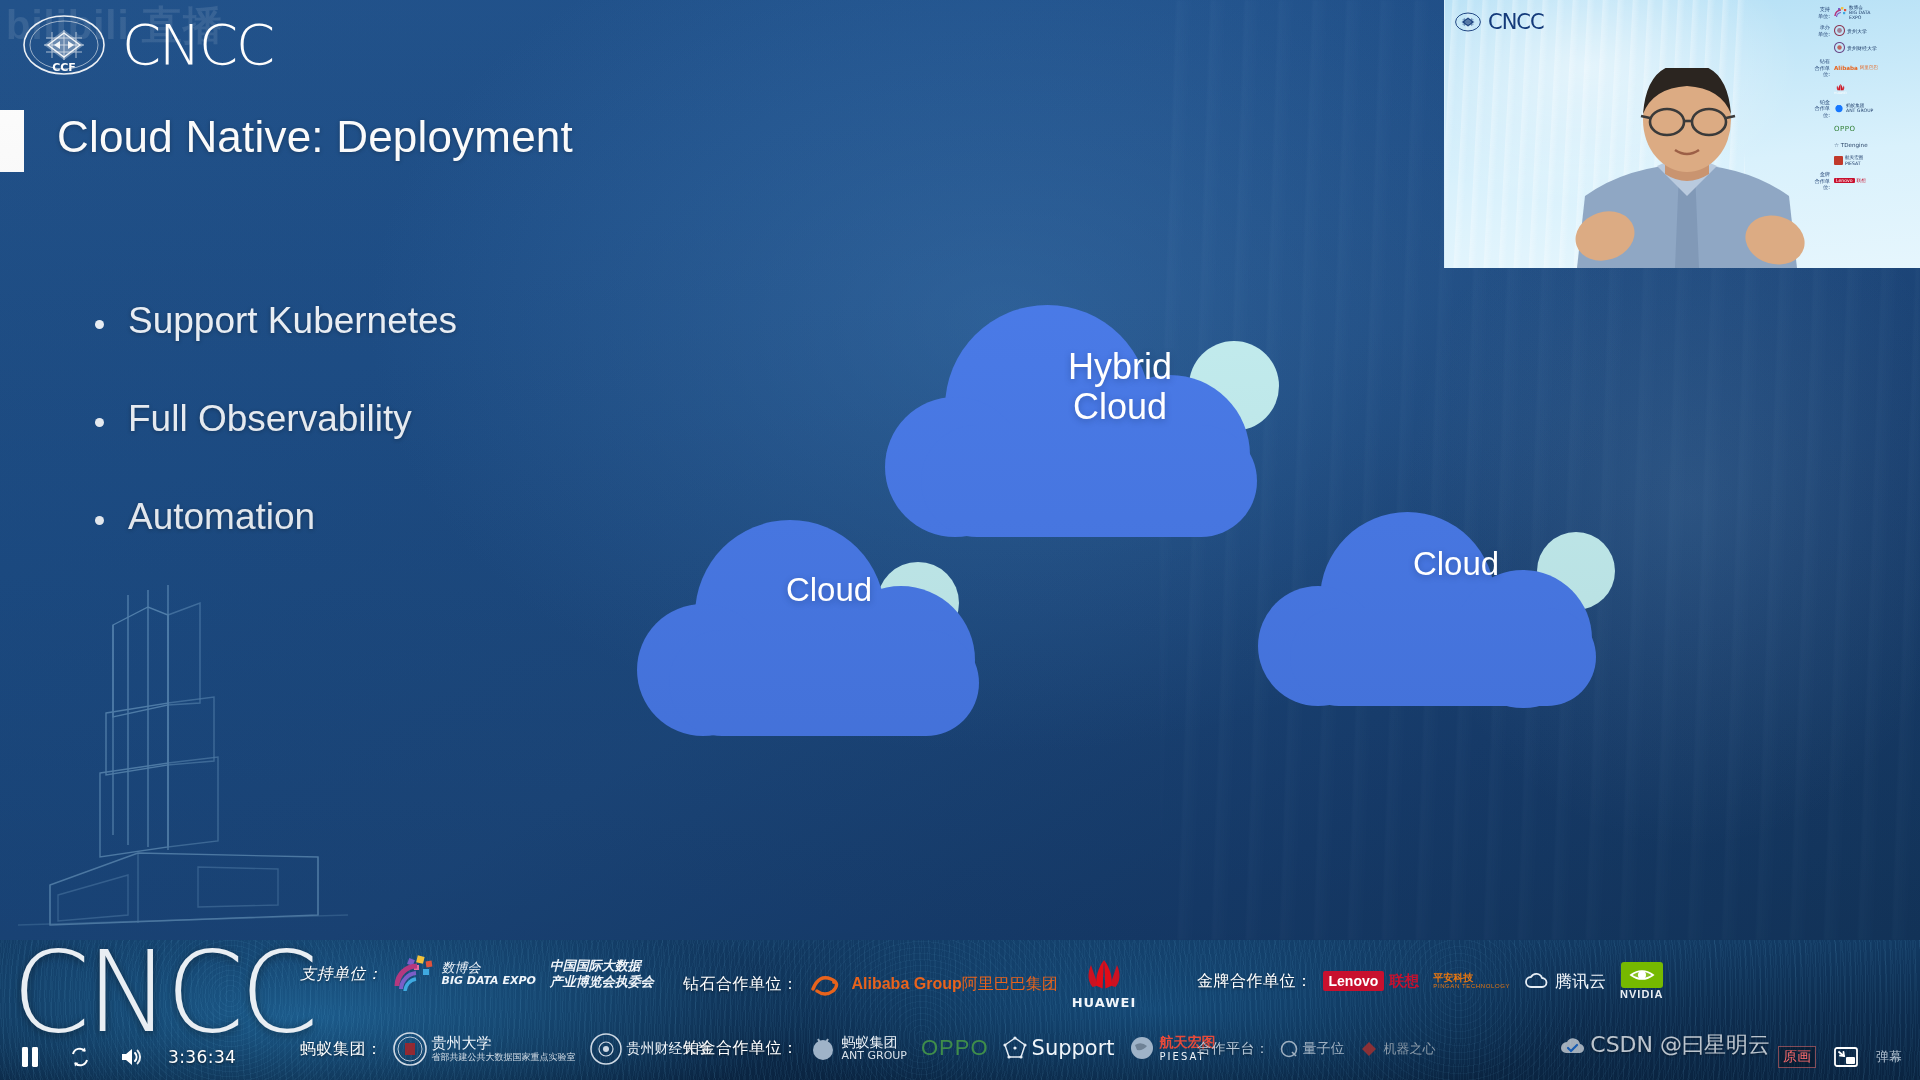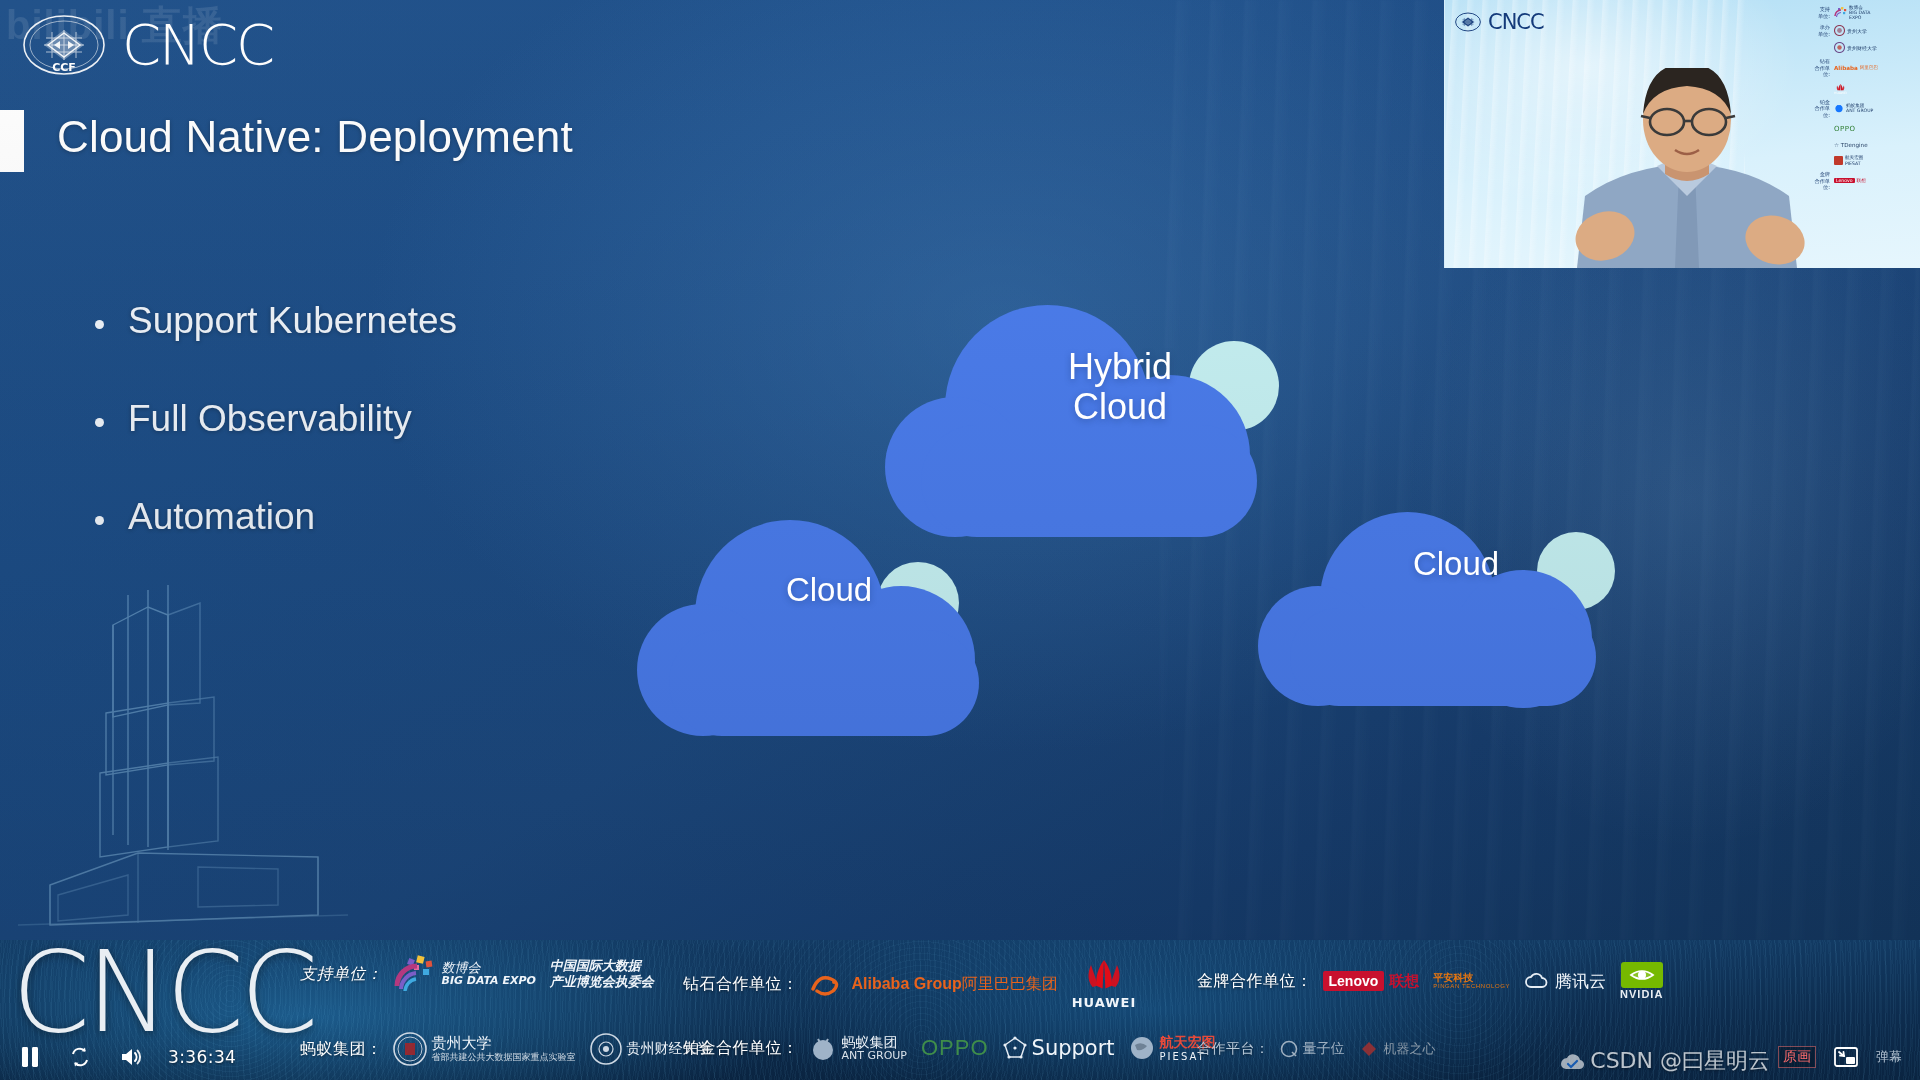--- a/index.html
+++ b/index.html
@@ -126,21 +126,21 @@
   .ctl-right{ margin-left:auto; display:flex; align-items:center; gap:18px; padding-right:18px; }
   .ctl-btn{ width:24px; height:24px; display:flex; align-items:center; justify-content:center;
     cursor:pointer; }
   .time{ color:#ffffff; font-size:17px; font-family:"DejaVu Sans", sans-serif;
     text-shadow:0 1px 3px rgba(0,0,0,.6); letter-spacing:.4px;}
   .quality{ color:#ff6b6b; font-size:14px; background:rgba(0,0,0,.25); padding:1px 4px;
     border:1px solid rgba(255,120,120,.5); font-family:"DejaVu Sans", sans-serif; cursor:pointer;}
   .danmu{ color:#d8e4ef; font-size:13px; font-family:"DejaVu Sans", sans-serif; opacity:.8;}
 
   
-  .csdn-wm{ position:absolute; right:150px; bottom:4px; z-index:12;
+  .csdn-wm{ position:absolute; right:150px; bottom:20px; z-index:12;
     display:flex; align-items:center; gap:6px; opacity:.72; pointer-events:none;}
   .csdn-wm .txt{ color:#ffffff; font-size:22px; font-family:"DejaVu Sans", sans-serif;
     text-shadow:0 1px 3px rgba(0,0,0,.6); }
 </style>
 </head>
 <body>
 
 <div id="stage">
 
   <div class="slide">

